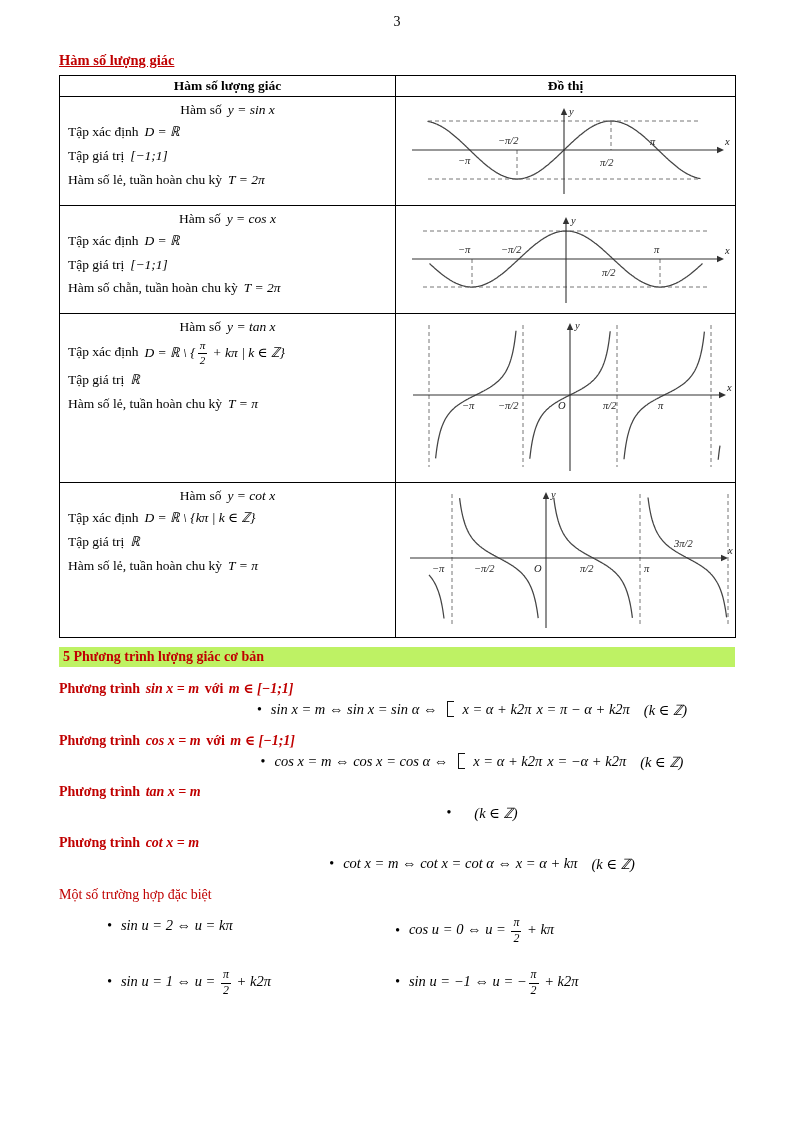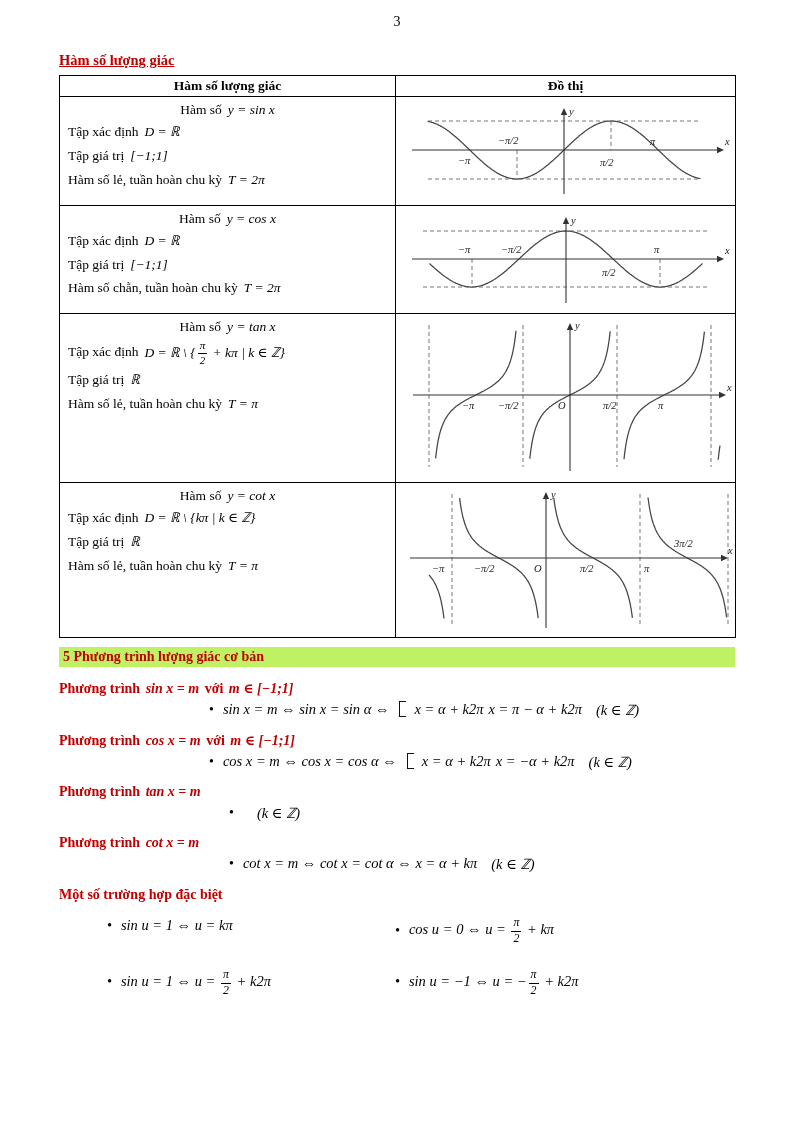--- a/index.html
+++ b/index.html
@@ -31,28 +31,28 @@
   .h-tan td { height:166px; } .h-cot td { height:146px; }
 
   svg text { font-family:"Liberation Serif","DejaVu Serif",serif; font-size:10.5px; fill:#222; font-style:italic; }
 
   .section-bar {
     margin-top:9px; background:#bef264; color:#c00000;
     font-weight:bold; font-size:14px; padding:2px 4px;
   }
   .eq-heading { color:#c00000; font-weight:bold; font-size:14px; margin:13px 0 2px 0; }
   .eq-heading .math { margin:4px 2px; }
-  .eq-line { display:flex; align-items:center; font-size:14.5px; margin:0 0; }
+  .eq-line { display:flex; align-items:center; font-size:14.5px; margin:0 0;justify-content:center; }
   .eq-line.sys { margin-left:150px; }
   .eq-line.simple { margin-left:170px; }
   .bullet::before { content:"\2022"; margin-right:9px; font-size:14px; }
   .lbr { width:7px; align-self:stretch; border:1.5px solid #111; border-right:none; margin:2px 8px 2px 10px; }
   .stack { display:flex; flex-direction:row; gap:5px; }
   .tail { margin-left:14px; }
-  .special-title { color:#c00000; font-weight:bold; font-size:14px; margin:14px 0 2px 0; }
+  .special-title { color:#c00000; font-weight:normal; font-size:14px; margin:14px 0 2px 0; }
   .sp-grid { display:grid; grid-template-columns:288px 288px; row-gap:24px; margin:14px 0 0 48px; font-size:14.5px; }
   .sp-item { font-style:italic; }
 
   .frac { display:inline-flex; flex-direction:column; vertical-align:middle; text-align:center; line-height:1; margin:0 2px; }
   .frac span { display:block; font-size:0.82em; }
   .frac .num { border-bottom:1px solid currentColor; padding:0 2px 1.5px 2px; }
   .frac .den { padding-top:1.5px; }
 </style>
 </head>
 <body>
@@ -274,21 +274,21 @@
     <span class="math">cot x = m</span>
   </div>
   <div class="eq-line simple">
     <span class="bullet"></span>
     <span class="math fm">cot x = m ⇔ cot x = cot α ⇔ x = α + kπ</span>
     <span class="math tail">(k ∈ ℤ)</span>
   </div>
 
   <div class="special-title">Một số trường hợp đặc biệt</div>
   <div class="sp-grid">
-    <div class="sp-item fm bullet">sin u = 1 ⇔ u = kπ</div>
+    <div class="sp-item fm bullet">sin u = 2 ⇔ u = kπ</div>
     <div class="sp-item fm bullet">cos u = 0 ⇔ u = <span class="frac">
           <span class="num">π</span>
           <span class="den">2</span>
         </span> + kπ</div>
     <div class="sp-item fm bullet">sin u = 1 ⇔ u = <span class="frac">
           <span class="num">π</span>
           <span class="den">2</span>
         </span> + k2π</div>
     <div class="sp-item fm bullet">sin u = −1 ⇔ u = −<span class="frac">
           <span class="num">π</span>

